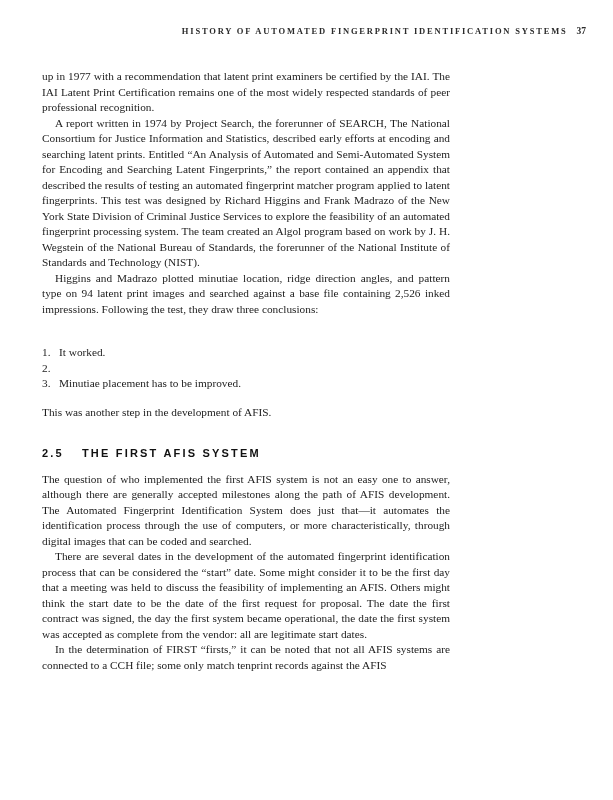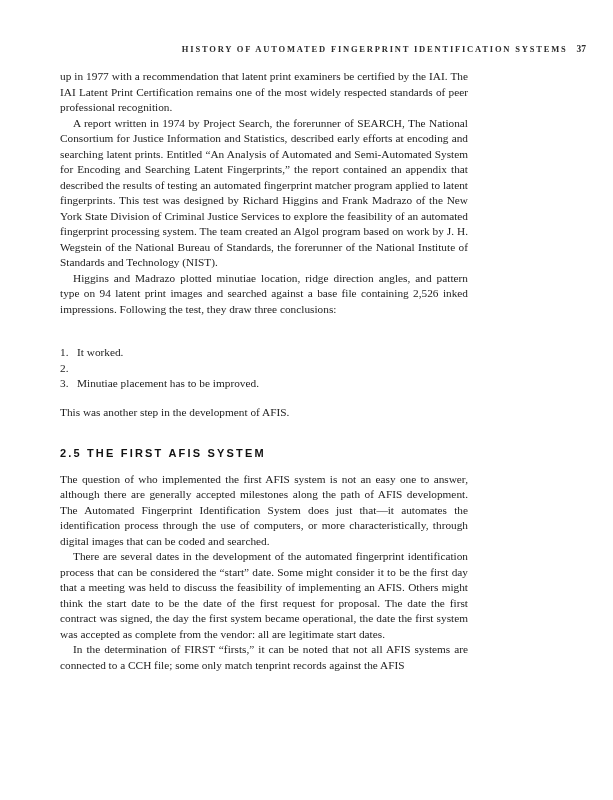--- a/index.html
+++ b/index.html
@@ -7,36 +7,36 @@
     position: relative;
     width: 613px;
     height: 800px;
     background: #ffffff;
     font-family: "Liberation Serif", serif;
     color: #1c1c1c;
     overflow: hidden;
   }
   .running-header {
     position: absolute;
-    top: 44px;
+    top: 26px;
     right: 27px;
     font-size: 8.5px;
     font-weight: bold;
     letter-spacing: 1.8px;
     color: #2b2b2b;
     white-space: nowrap;
   }
   .running-header .page-number {
     font-size: 9.5px;
     letter-spacing: 0;
     margin-left: 9px;
   }
   .text-block {
     position: absolute;
-    left: 60px;
+    left: 42px;
     top: 69px;
     width: 408px;
     font-size: 11.3px;
     line-height: 15.5px;
     text-align: justify;
   }
   .text-block p { margin: 0; }
   .text-block p.indent { text-indent: 13px; }
   .conclusions-list {
     margin: 28px 0 13px 0;
@@ -50,21 +50,21 @@
   }
   .section-heading {
     margin: 26px 0 10px 0;
     font-family: "Liberation Sans", sans-serif;
     font-weight: bold;
     font-size: 11px;
     letter-spacing: 2.2px;
     color: #111111;
     text-align: left;
   }
-  .section-heading .section-number { margin-right: 5px; }
+  .section-heading .section-number { margin-right: 18px; }
 </style>
 </head>
 <body>
 
 <div class="book-page">
 
   <div class="running-header">
     <span>HISTORY OF AUTOMATED FINGERPRINT IDENTIFICATION SYSTEMS</span><span class="page-number">37</span>
   </div>
 

